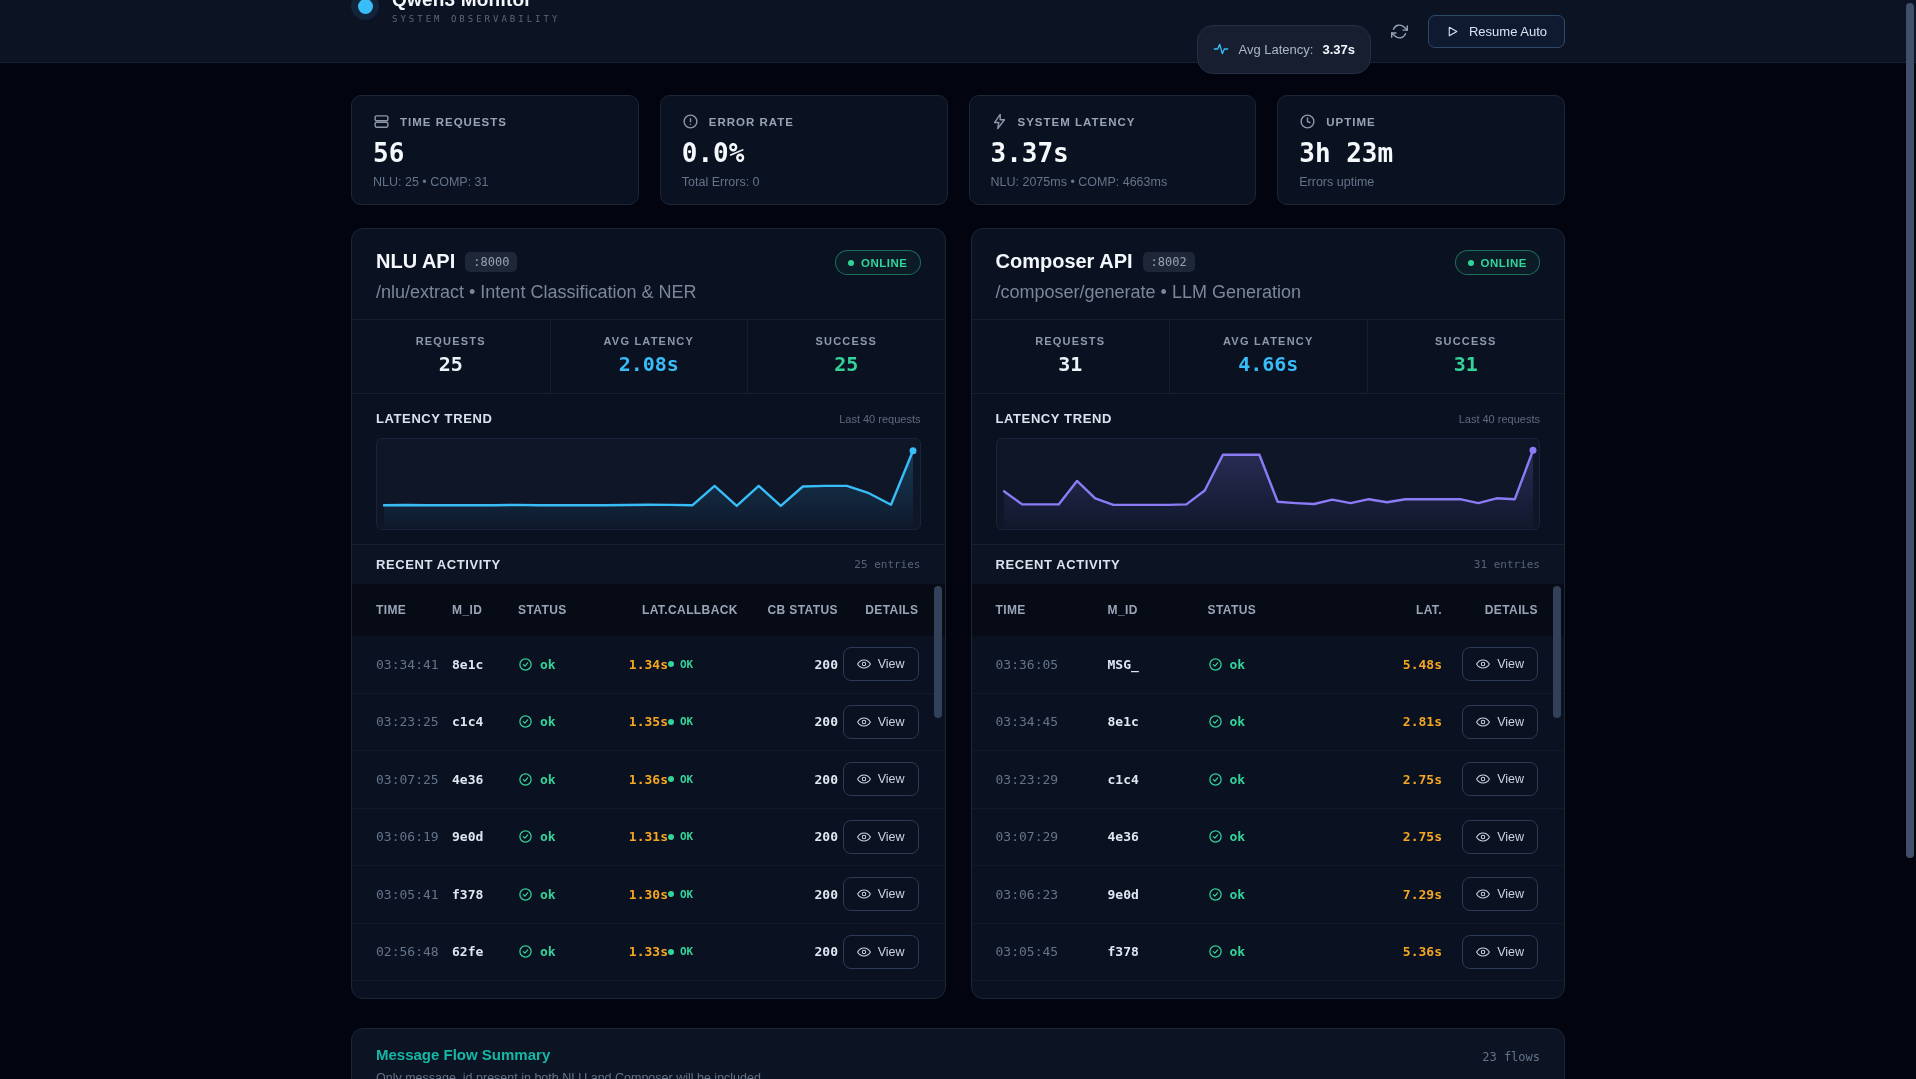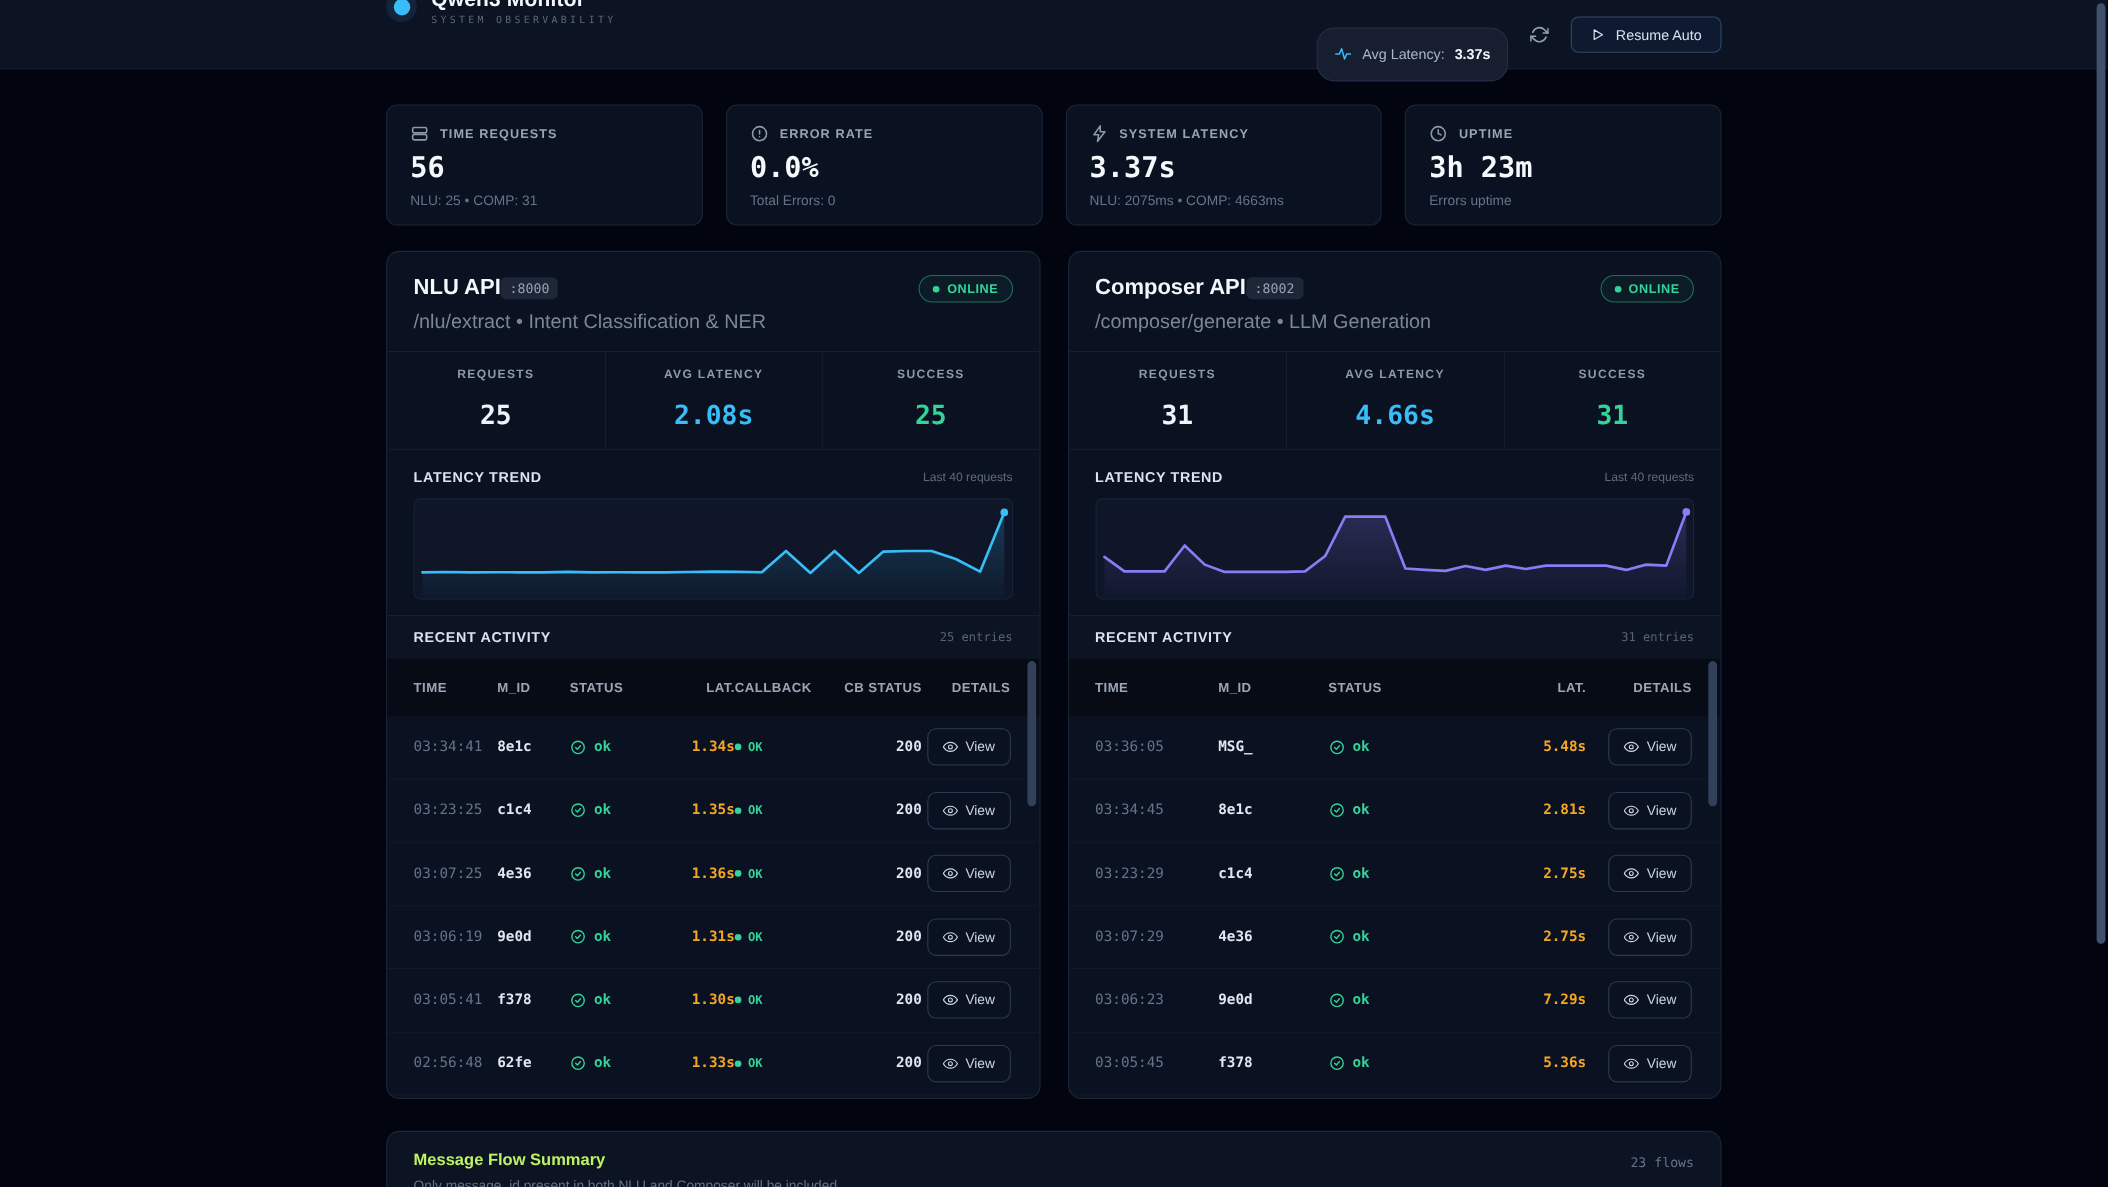--- a/index.html
+++ b/index.html
@@ -51,36 +51,36 @@
   }
   .stat-head { display:flex; align-items:center; gap:10px; color:#8d99ab; }
   .stat-label { font-size:11.5px; font-weight:bold; letter-spacing:1px; color:#98a4b5; }
   .stat-value { font-family:"DejaVu Sans Mono", monospace; font-weight:bold; font-size:26px; color:#f6f9fc; margin-top:8px; }
   .stat-sub { font-size:12.5px; color:#64748b; margin-top:7px; }
 
   
   .panels-row { display:grid; grid-template-columns:1fr 1fr; gap:25px; margin-top:23px; }
   .panel { height:771px; background:#0a1120; border:1px solid #1b2637; border-radius:12px; overflow:hidden; }
   .panel-header { padding:21px 24px 16px; border-bottom:1px solid #151f30; display:flex; justify-content:space-between; }
-  .panel-title-row { display:flex; align-items:center; gap:0; }
+  .panel-title-row { display:flex; align-items:center; gap:10px; }
   .panel-title { font-size:20px; font-weight:bold; color:#f4f7fb; }
   .port-badge { font-family:"DejaVu Sans Mono",monospace; font-size:12px; color:#97a3b6; background:#1d2738; border-radius:5px; padding:3px 8px; }
   .panel-sub { font-size:18px; color:#7b8799; margin-top:9px; }
   .online-badge {
     align-self:flex-start; display:flex; align-items:center; gap:7px; height:25px; padding:0 12px;
     border:1px solid rgba(52,211,153,.45); background:rgba(52,211,153,.06); border-radius:13px;
     color:#34d399; font-size:11.5px; font-weight:bold; letter-spacing:.5px;
   }
   .online-dot { width:6px; height:6px; border-radius:50%; background:#34d399; }
 
   .metrics { display:grid; grid-template-columns:1fr 1fr 1fr; border-bottom:1px solid #151f30; }
   .metric { text-align:center; padding:15px 0 17px; }
   .metric + .metric { border-left:1px solid #151f30; }
   .metric-label { font-size:11px; font-weight:bold; letter-spacing:1.2px; color:#8d99ab; }
-  .metric-value { font-family:"DejaVu Sans Mono",monospace; font-weight:bold; font-size:24px; margin-top:16px; }
+  .metric-value { font-family:"DejaVu Sans Mono",monospace; font-weight:bold; font-size:20px; margin-top:5px; }
   .val-white { color:#eef3f9; } .val-blue { color:#38bdf8; } .val-green { color:#34d399; }
 
   .trend-section { padding:17px 24px 14px; }
   .trend-head { display:flex; justify-content:space-between; align-items:center; margin-bottom:12px; }
   .trend-title { font-size:13px; font-weight:bold; letter-spacing:.6px; color:#dbe3ee; }
   .trend-caption { font-size:11px; color:#5f6b7d; }
   .chart { height:92px; background:#0e1628; border:1px solid #182439; border-radius:6px; overflow:hidden; }
   .chart svg { display:block; }
 
   .activity-head {
@@ -110,21 +110,21 @@
     background:transparent; border:1px solid #2c3a53; border-radius:8px;
     color:#c9d4e2; font-size:12.5px; cursor:pointer; font-family:"Liberation Sans",sans-serif;
   }
   .tscroll { position:absolute; right:3px; top:2px; width:8px; border-radius:4px; background:#32405a; height:132px; }
 
   
   .flow-card {
     width:1214px; margin:29px auto 0; background:#0c1322; border:1px solid #1b2637;
     border-radius:12px; padding:17px 24px 40px; display:flex; justify-content:space-between;
   }
-  .flow-title { font-size:15px; font-weight:bold; color:#bef264; }
+  .flow-title { font-size:15px; font-weight:bold; color:#14b8a6; }
   .flow-sub { font-size:12.5px; color:#64748b; margin-top:8px; }
   .flow-count { font-family:"DejaVu Sans Mono",monospace; font-size:12px; color:#64748b; margin-top:4px; }
 
   .page-scrollbar { position:absolute; right:2px; top:3px; width:8px; height:855px; border-radius:4px; background:#41506a; }
 
   svg.ic { stroke:currentColor; fill:none; stroke-width:2; stroke-linecap:round; stroke-linejoin:round; }
 </style>
 </head>
 <body>
 

